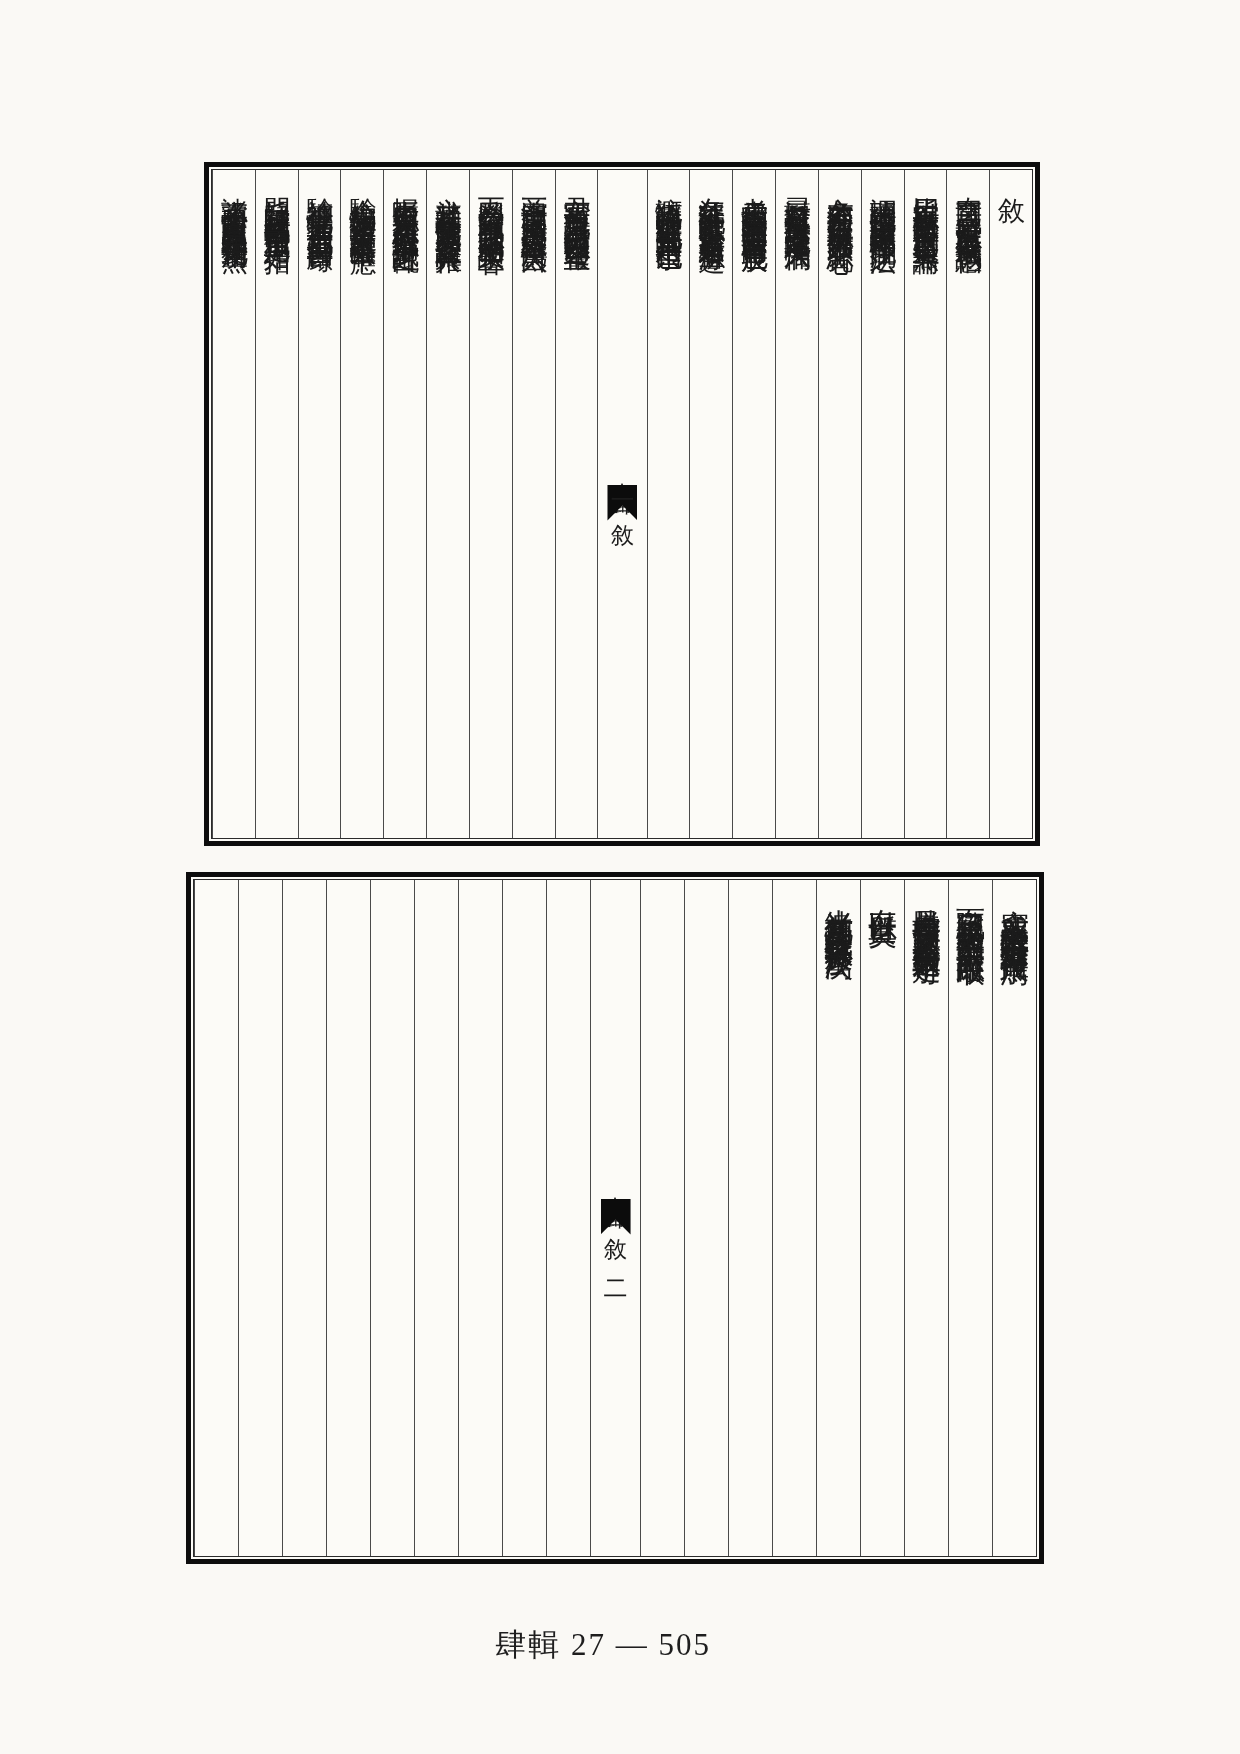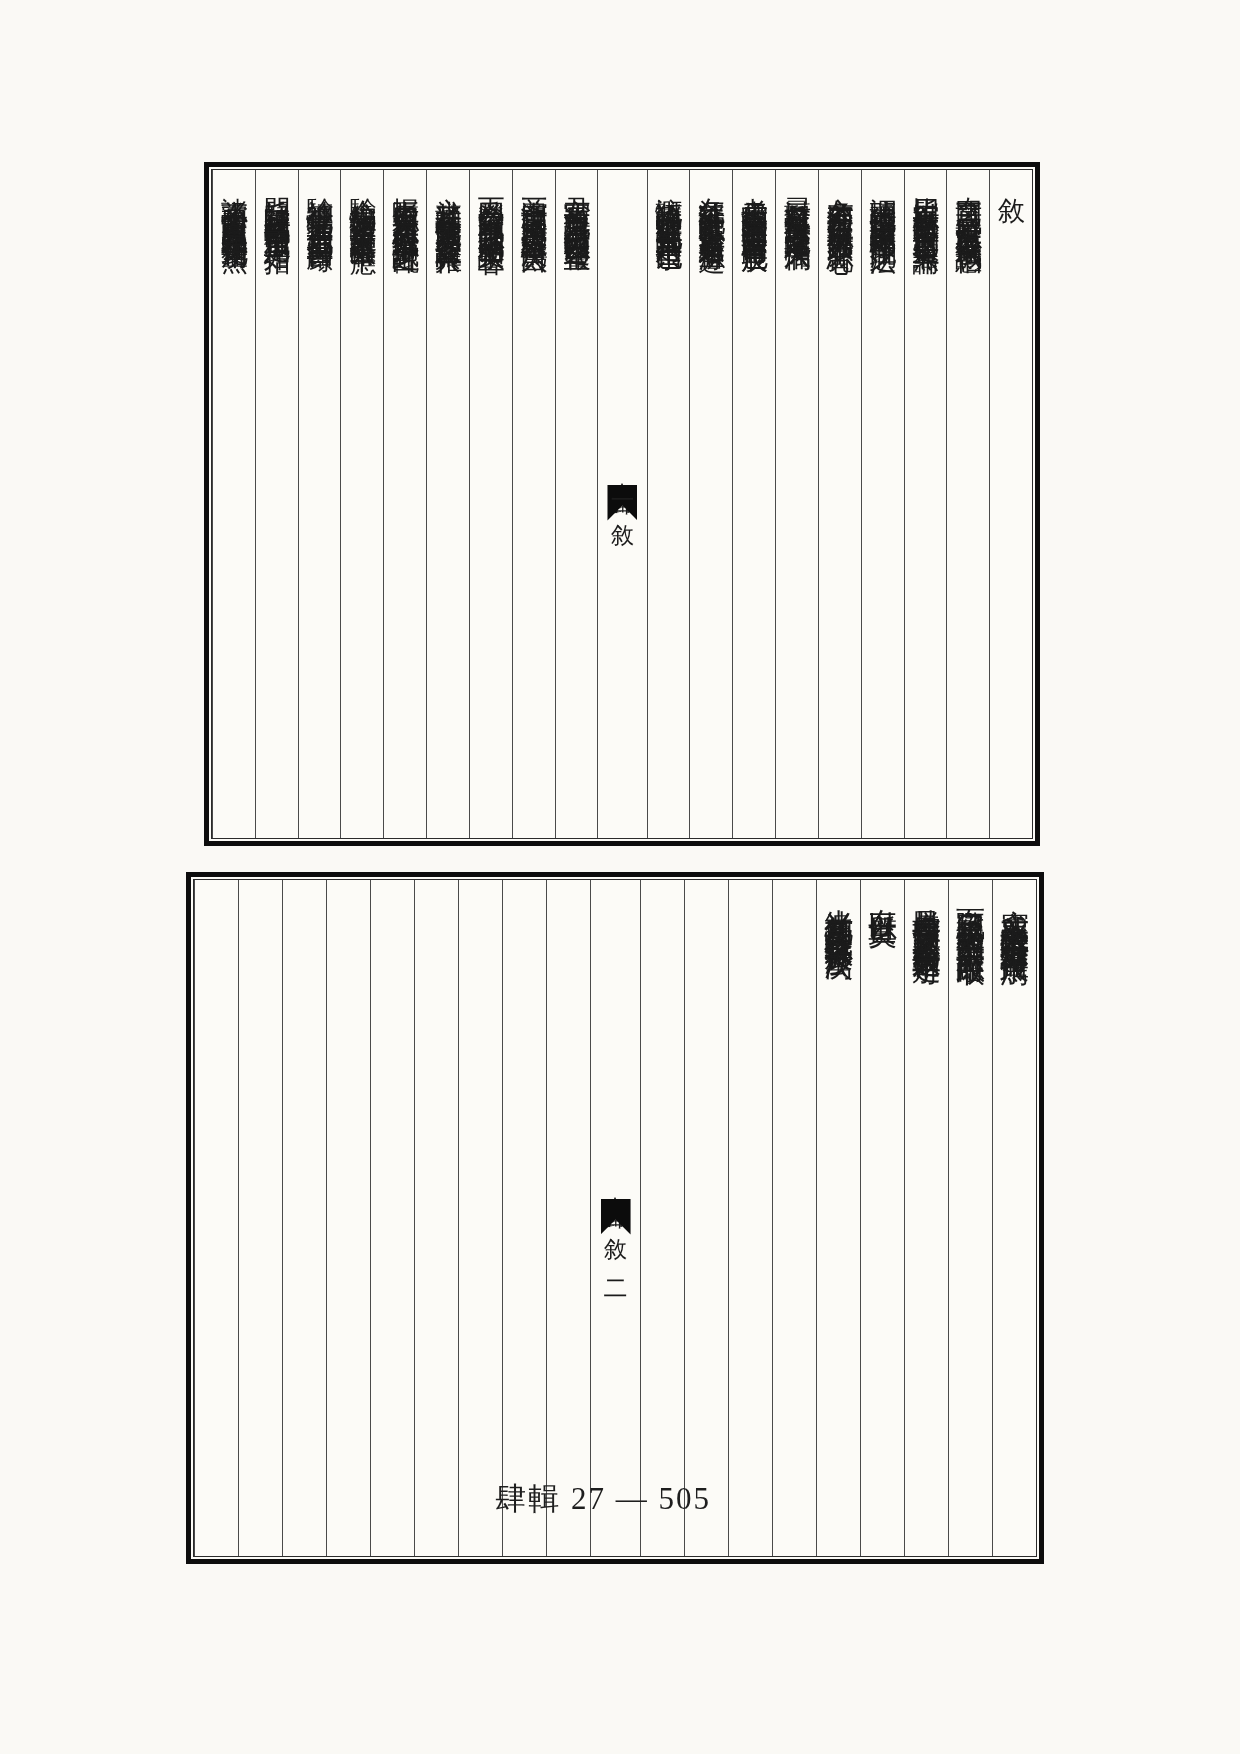--- a/index.html
+++ b/index.html
@@ -47,21 +47,21 @@
     clip-path:polygon(0 0,100% 0,100% 100%,50% 58%,0 100%);
   }
   .spine-section{font-size:23px;margin-top:-1px;}
   .spine-page{
     position:absolute;left:50%;transform:translateX(-50%);
     font-size:24px;
   }
   .spine-page.pos-top{top:47%;}
   .spine-page.pos-bottom{top:58%;}
   .footer{
-    position:absolute;top:1478px;left:0;width:1206px;
+    position:absolute;top:1624px;left:0;width:1206px;
     text-align:center;font-size:31px;letter-spacing:2px;color:#1e1e1e;
   }
 </style>
 </head>
 <body>
 
 <div class="page">
 
   <div class="block block-top">
     <div class="block-inner">

